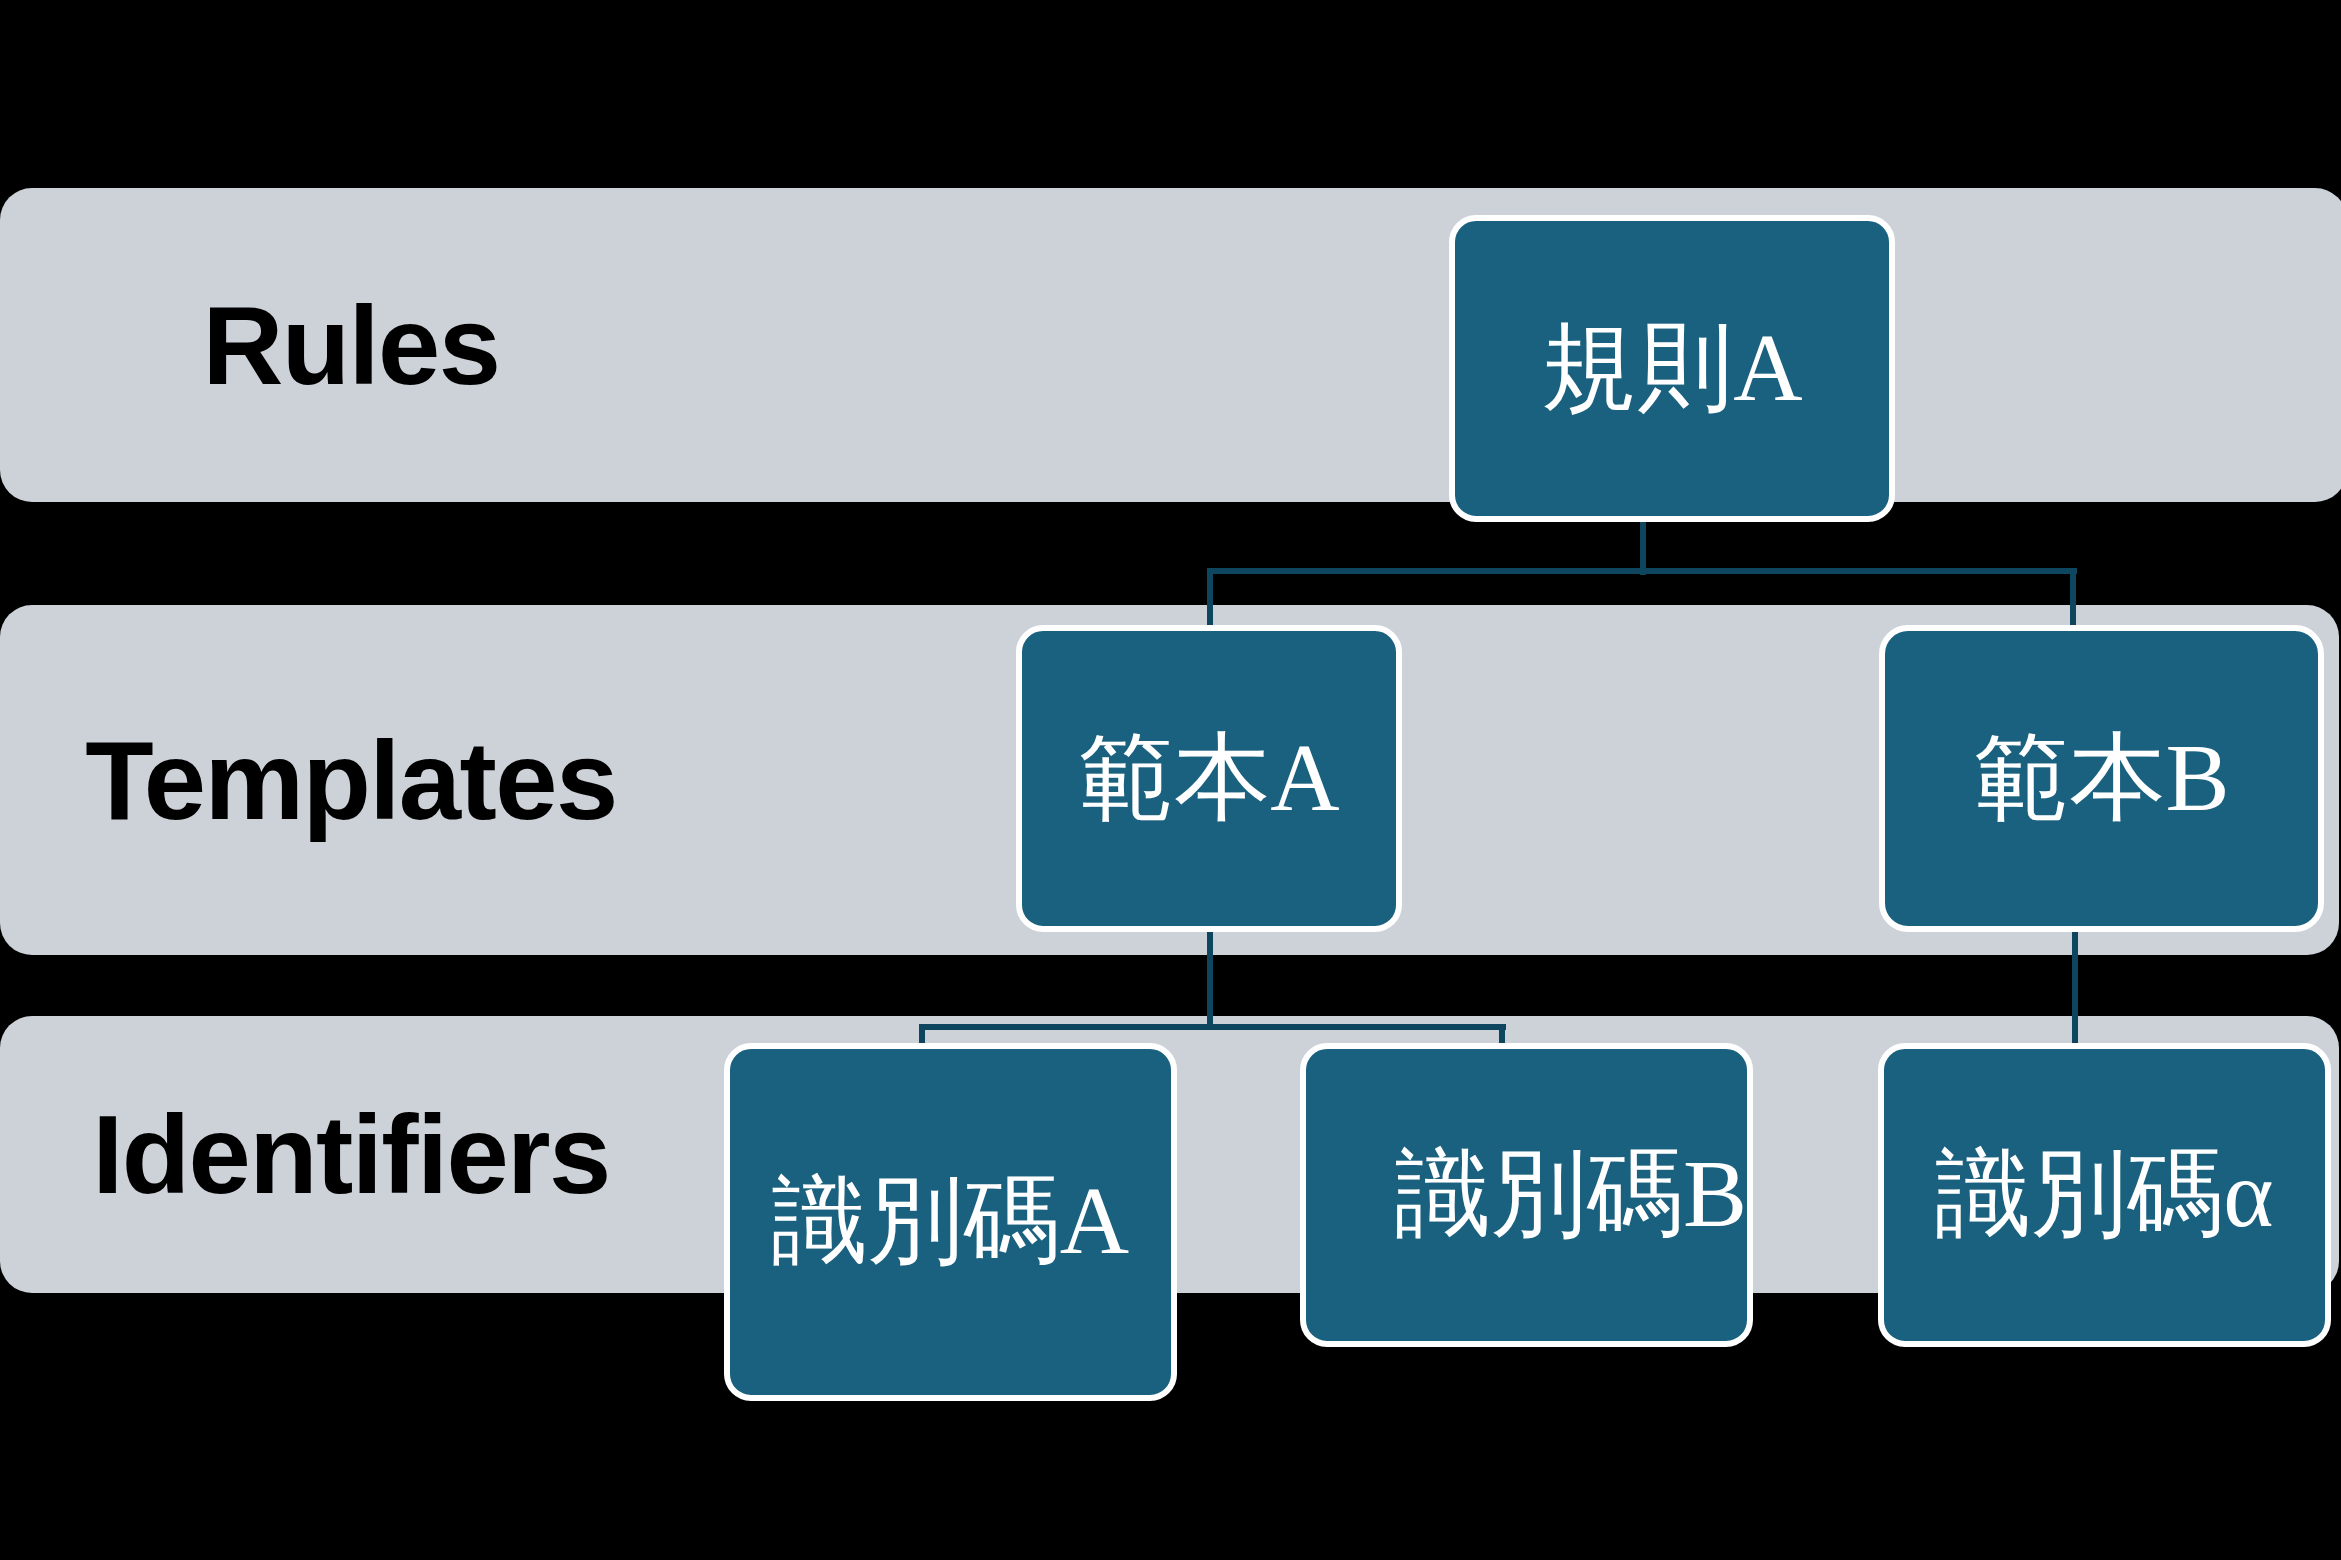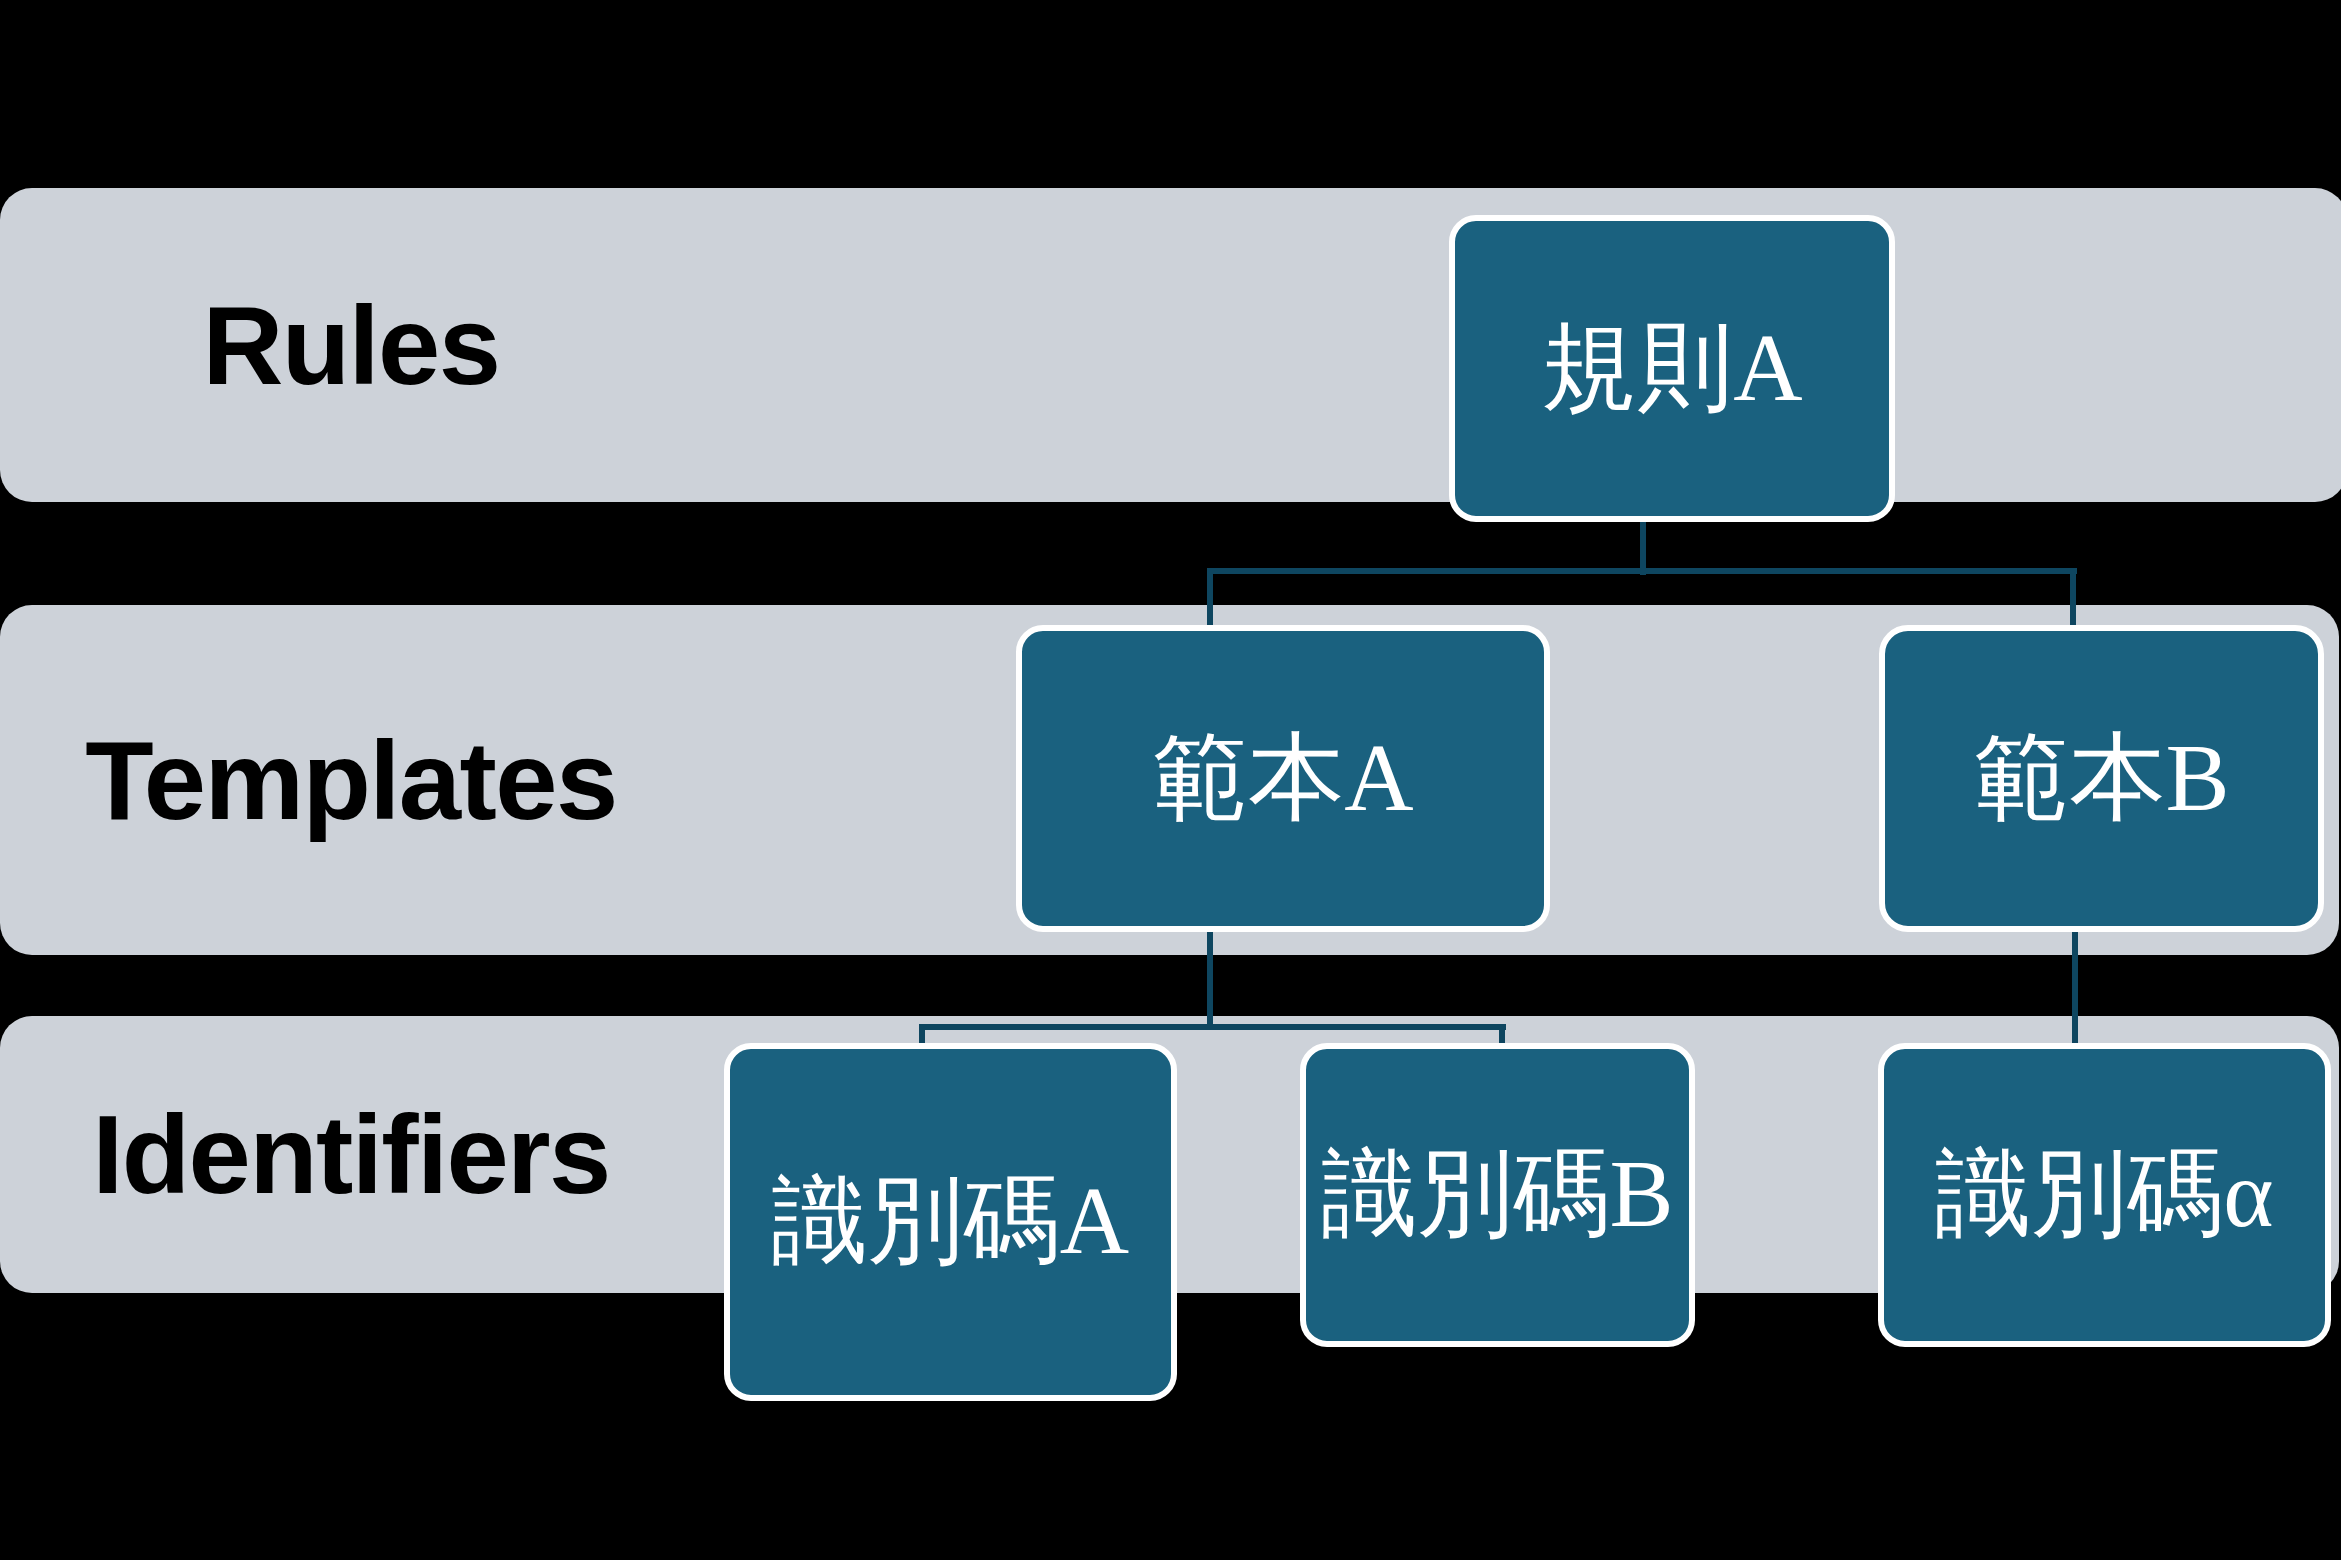--- a/index.html
+++ b/index.html
@@ -44,24 +44,24 @@
   }
   .seg{
     position:absolute;background:var(--connector);z-index:2;
   }
   
   #band-rules{top:188px;height:314px;padding-left:8px;}
   #band-templates{top:605px;height:350px;}
   #band-identifiers{top:1016px;height:277px;}
   
   #node-rule-a{left:1420px;top:215px;width:446px;height:307px;}
-  #node-template-a{left:987px;top:625px;width:534px;height:307px;}
+  #node-template-a{left:987px;top:625px;width:386px;height:307px;}
   #node-template-b{left:1850px;top:625px;width:445px;height:307px;border-radius:29px;}
   #node-identifier-a{left:695px;top:1043px;width:453px;height:358px;}
-  #node-identifier-b{left:1271px;top:1043px;width:395px;height:304px;}
+  #node-identifier-b{left:1271px;top:1043px;width:453px;height:304px;justify-content:flex-end;}
   #node-identifier-alpha{left:1849px;top:1043px;width:453px;height:304px;}
   
   #seg-a-v-root{left:1640px;top:511px;width:6.4px;height:64px;}
   #seg-a-h{left:1207px;top:568px;width:870px;height:6.4px;}
   #seg-a-v-left{left:1207px;top:568px;width:6.4px;height:80px;}
   #seg-a-v-right{left:2070px;top:568px;width:6.4px;height:80px;}
   
   #seg-b-v-root{left:1207px;top:921px;width:6.4px;height:109px;}
   #seg-b-h{left:919px;top:1024px;width:587px;height:6.4px;}
   #seg-b-v-left{left:919px;top:1024px;width:6.4px;height:40px;}

